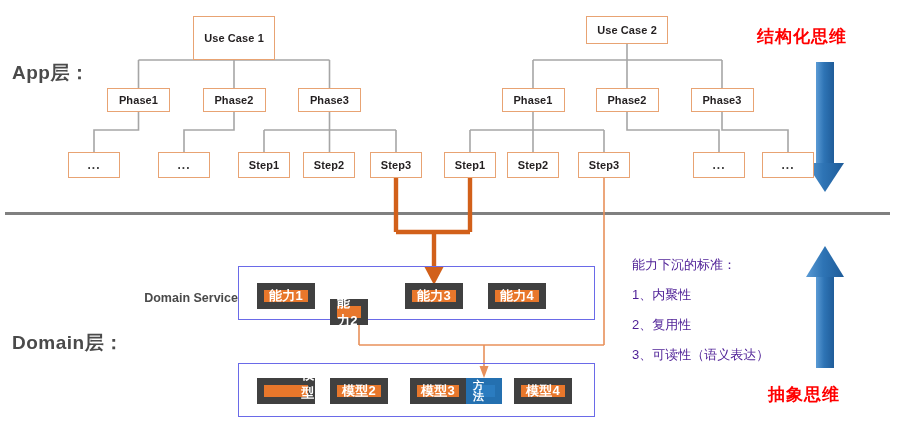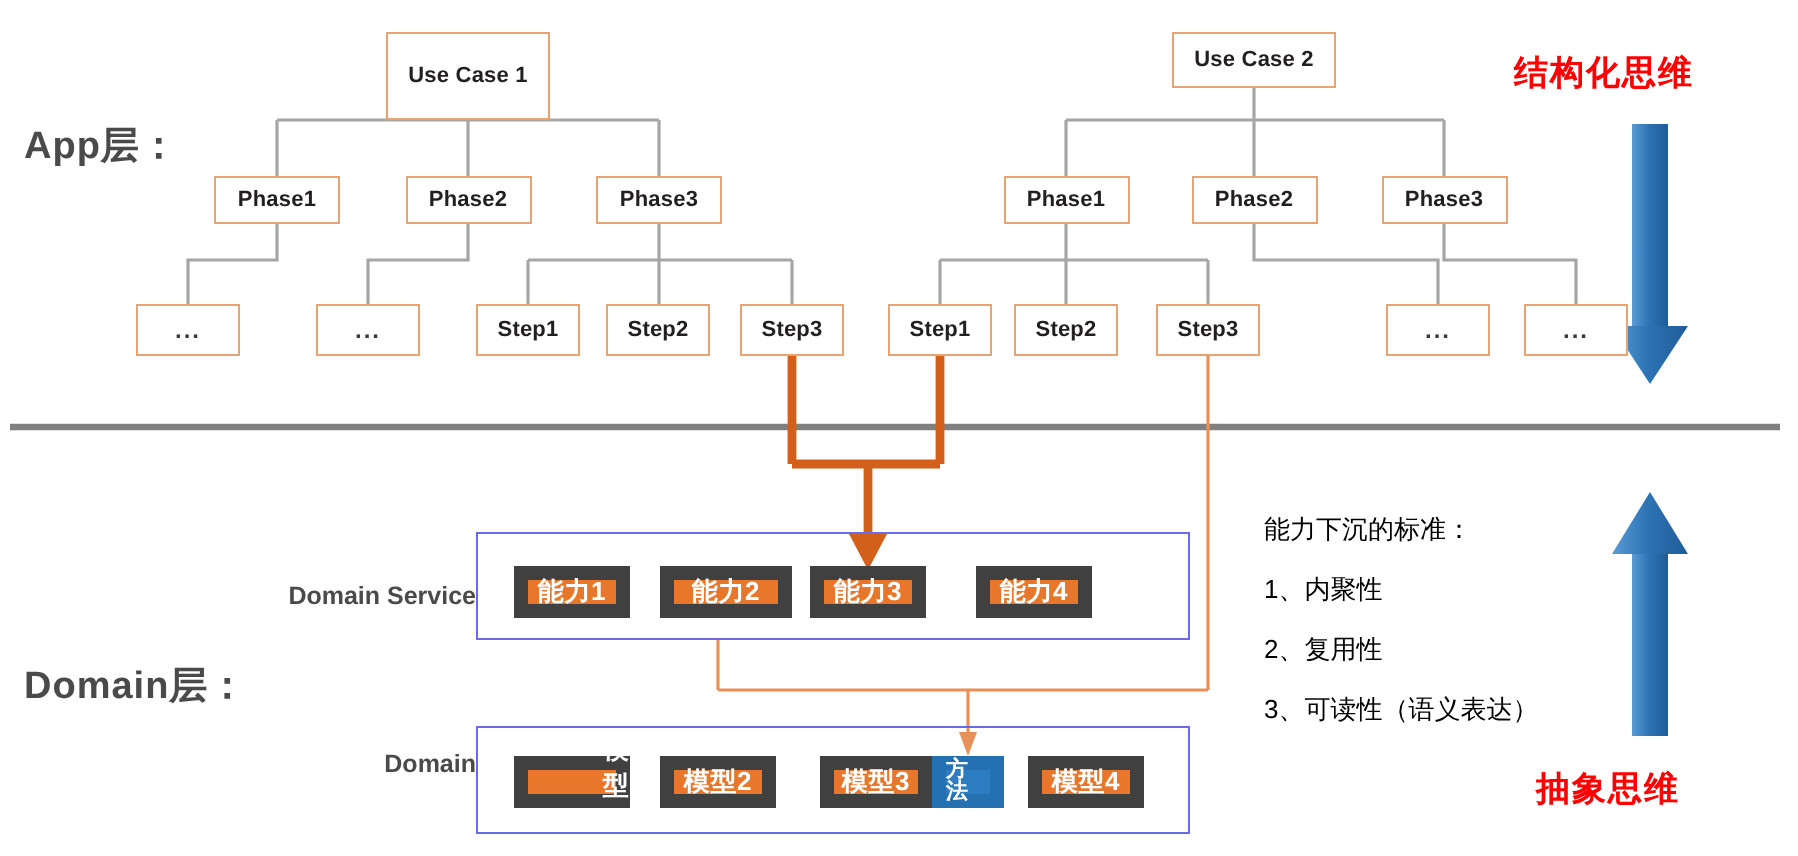--- a/index.html
+++ b/index.html
@@ -23,21 +23,21 @@
   .group{position:absolute;box-sizing:border-box;border:1.4px solid #6A6AE8;
          background:transparent;}
 
   
   .layerlabel{position:absolute;color:#4a4a4a;font-weight:bold;font-size:19px;
               letter-spacing:.5px;white-space:nowrap;}
   .rowlabel{position:absolute;color:#4a4a4a;font-weight:bold;font-size:12.5px;
             white-space:nowrap;text-align:right;}
   .redlabel{position:absolute;color:#FF0000;font-weight:bold;font-size:17px;
             letter-spacing:1px;white-space:nowrap;}
-  .notes{position:absolute;color:#000000;font-size:13px;line-height:30px;white-space:nowrap;}
+  .notes{position:absolute;color:#4c1d95;font-size:13px;line-height:30px;white-space:nowrap;}
   .notes div{height:30px;}
 </style>
 </head>
 <body>
 
 <div id="canvas">
 
   <svg class="layer" viewBox="0 0 899 428">
     <defs>
       <linearGradient id="gradDown" x1="0" y1="0" x2="1" y2="0">
@@ -139,25 +139,24 @@
 
   <div class="node" style="left:444px;top:152px;width:52px;height:26px;">Step1</div>
   <div class="node" style="left:507px;top:152px;width:52px;height:26px;">Step2</div>
   <div class="node" style="left:578px;top:152px;width:52px;height:26px;">Step3</div>
   <div class="node dots" style="left:693px;top:152px;width:52px;height:26px;">...</div>
   <div class="node dots" style="left:762px;top:152px;width:52px;height:26px;">...</div>
 
   <div class="rowlabel" style="left:110px;top:291px;width:128px;">Domain Service</div>
   <div class="group" style="left:238px;top:266px;width:357px;height:54px;"></div>
   <div class="chip" style="left:257px;top:283px;width:58px;height:26px;">能力1</div>
-  <div class="chip" style="left:330px;top:283px;width:66px;height:26px;">能力2</div>
+  <div class="chip" style="left:330px;top:299px;width:38px;height:26px;">能力2</div>
   <div class="chip" style="left:405px;top:283px;width:58px;height:26px;">能力3</div>
   <div class="chip" style="left:488px;top:283px;width:58px;height:26px;">能力4</div>
 
-  <div class="rowlabel" style="left:110px;top:375px;width:128px;">Domain</div>
   <div class="group" style="left:238px;top:363px;width:357px;height:54px;"></div>
   <div class="chip" style="left:257px;top:378px;width:58px;height:26px;padding-left:44px;">模型1</div>
   <div class="chip" style="left:330px;top:378px;width:58px;height:26px;">模型2</div>
   <div class="chip" style="left:410px;top:378px;width:56px;height:26px;">模型3</div>
   <div class="chip blue" style="left:466px;top:378px;width:36px;height:26px;">
       <span>方法</span>
     </div>
   <div class="chip" style="left:514px;top:378px;width:58px;height:26px;">模型4</div>
 
   <div class="notes" style="left:632px;top:250px;">

